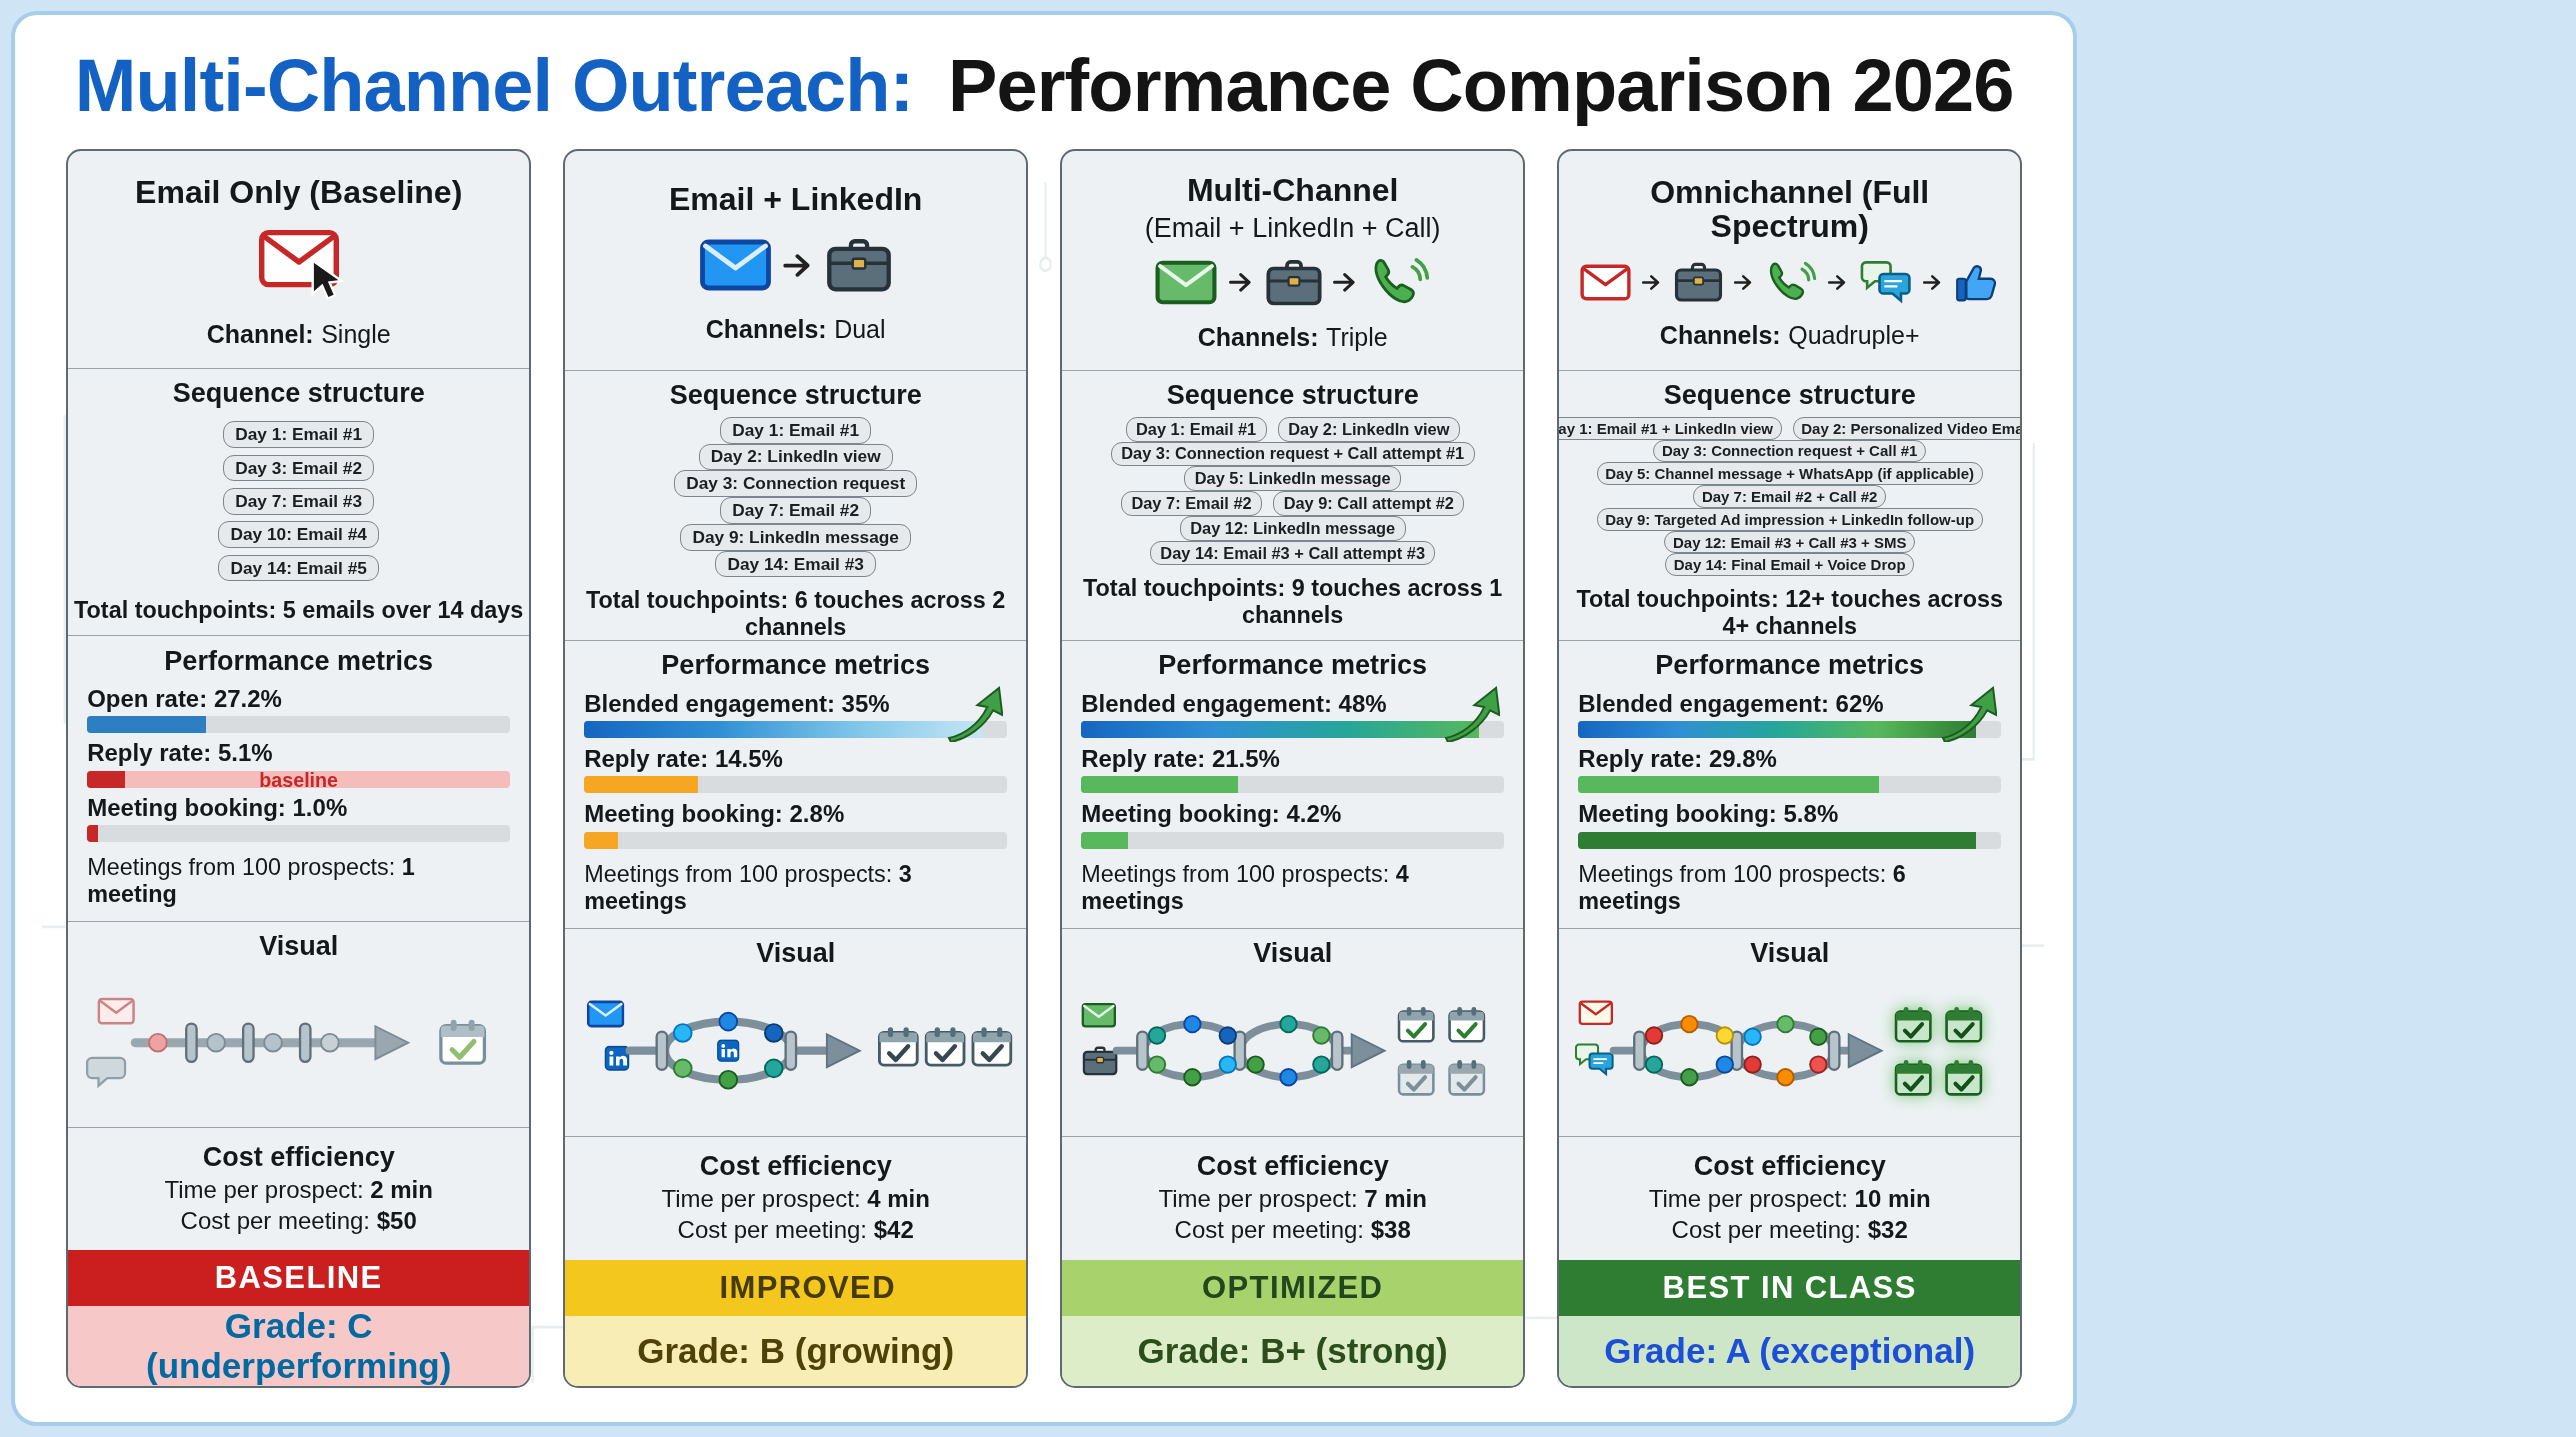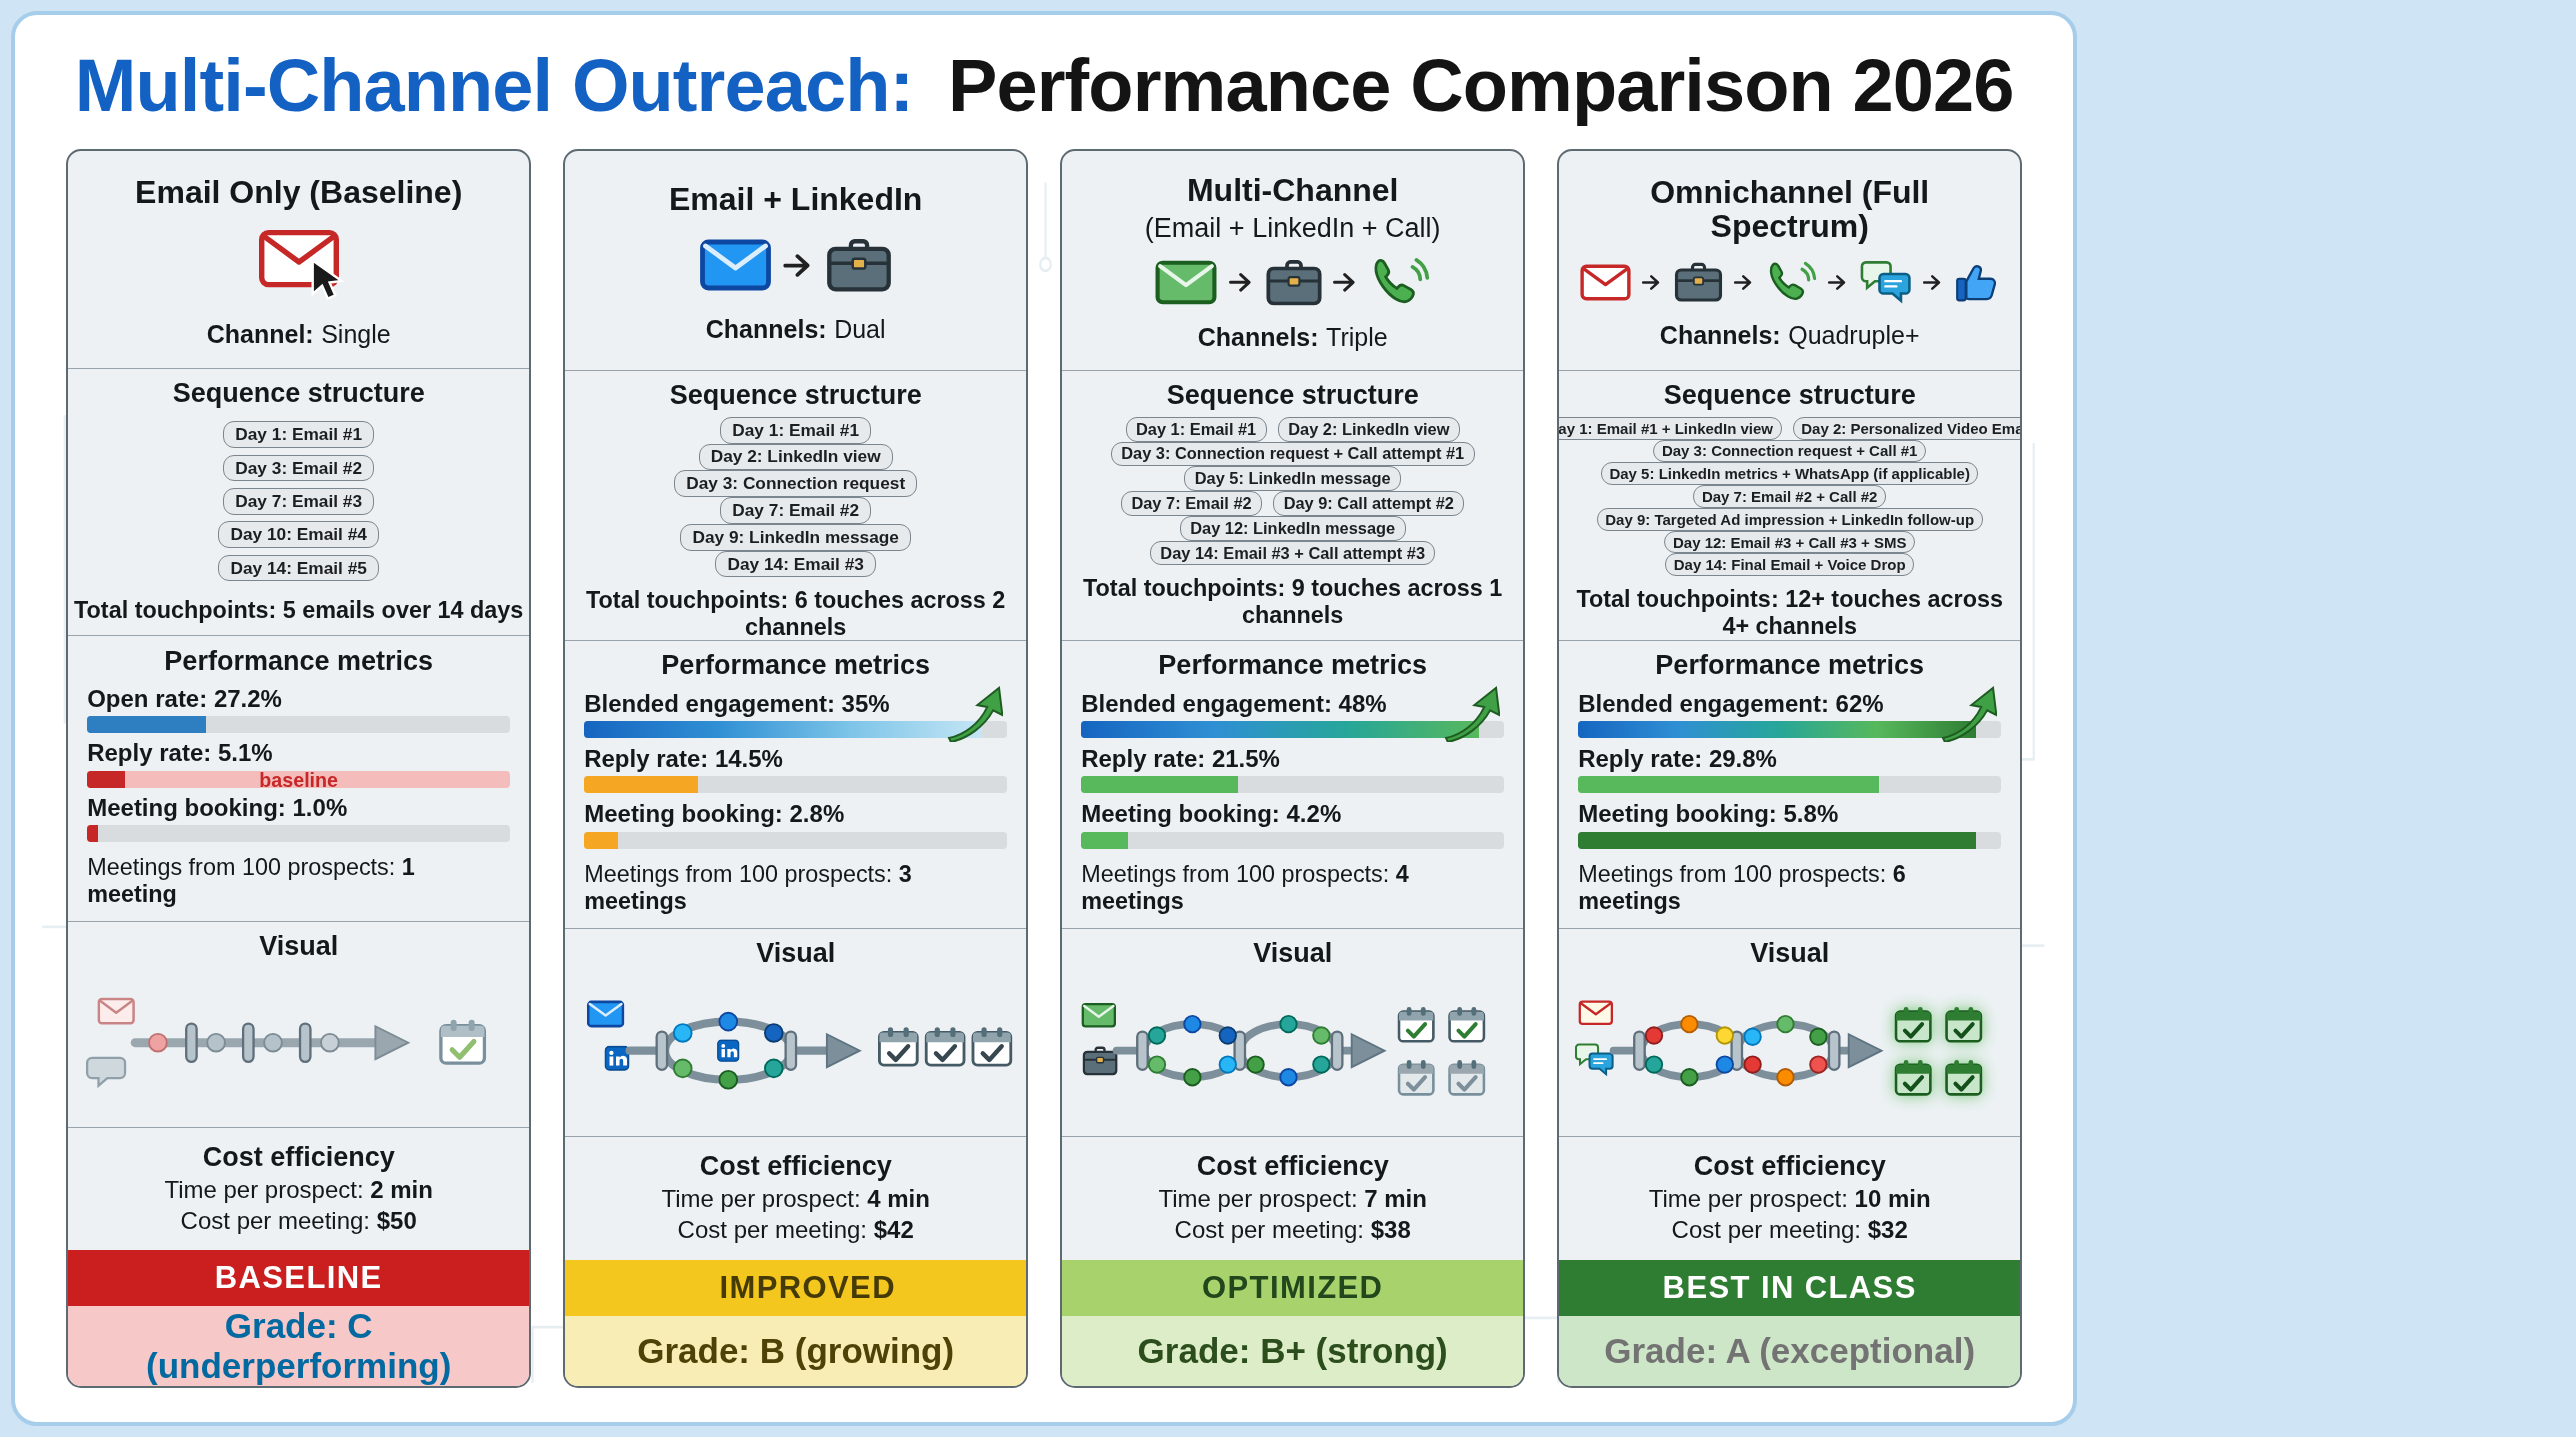--- a/index.html
+++ b/index.html
@@ -594,21 +594,21 @@
                 <span class="chip">Day 2: Personalized Video Email</span>
               </div>
 
               <div class="seq-row">
 
               <span class="chip">Day 3: Connection request + Call #1</span>
               </div>
 
               <div class="seq-row">
 
-              <span class="chip">Day 5: LinkedIn metrics + WhatsApp (if applicable)</span>
+              <span class="chip">Day 5: Channel message + WhatsApp (if applicable)</span>
               </div>
 
               <div class="seq-row">
 
               <span class="chip">Day 7: Email #2 + Call #2</span>
               </div>
 
               <div class="seq-row">
 
               <span class="chip">Day 9: Targeted Ad impression + LinkedIn follow-up</span>
@@ -706,19 +706,19 @@
         <div class="sec cost-sec">
           <h3 class="sec-h">Cost efficiency</h3>
           <div>
 
           <p class="cost-line"><span>Time per prospect:</span> <b>10 min</b></p>
               <p class="cost-line"><span>Cost per meeting:</span> <b>$32</b></p>
             </div>
         </div>
 
         <div class="banner" style="background: rgb(46, 125, 50); color: rgb(255, 255, 255);">BEST IN CLASS</div>
-        <div class="grade" style="background: rgb(205, 230, 199); color: #737373;">Grade: A (exceptional)</div>
+        <div class="grade" style="background: rgb(205, 230, 199); color: #1d4ed8;">Grade: A (exceptional)</div>
       </section>
 
     </div>
   </div>
 </div>
 
 
 </body></html>

